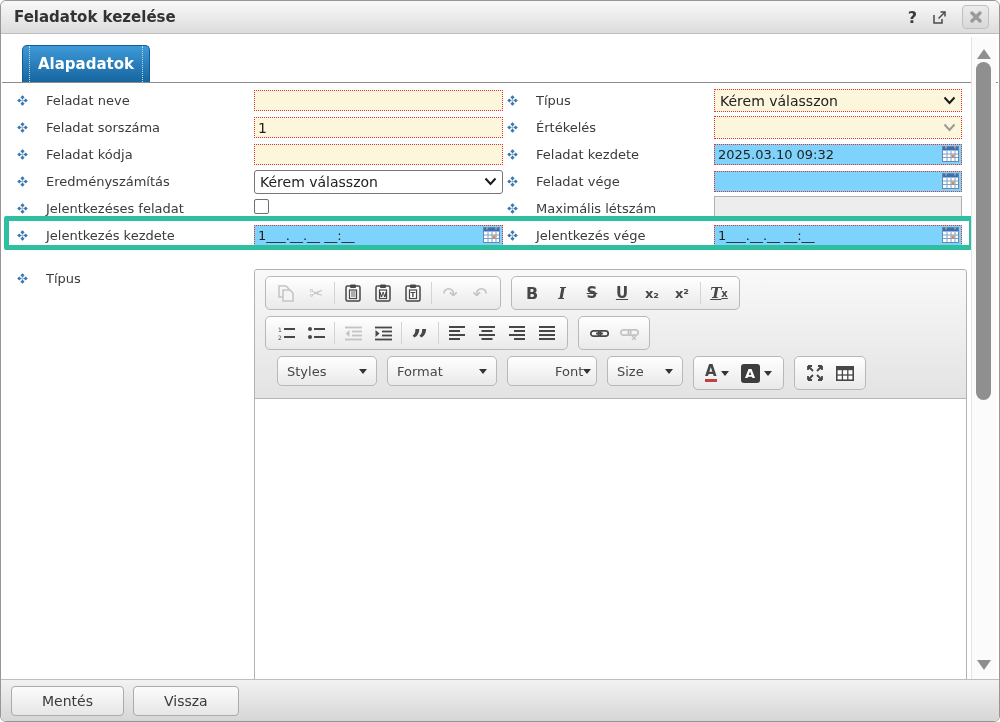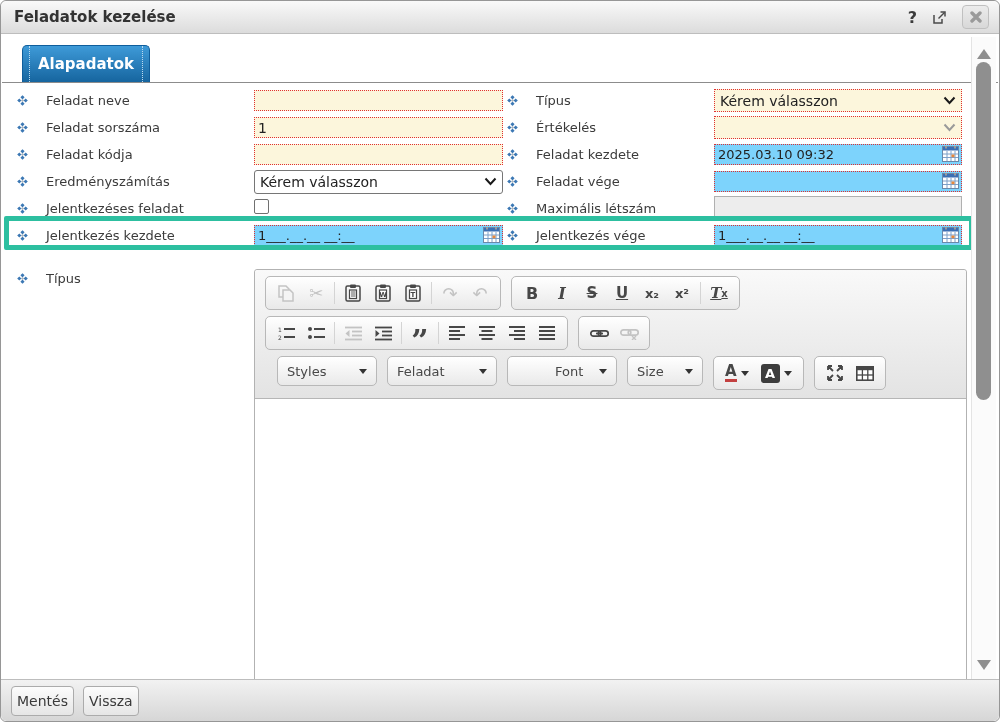--- a/index.html
+++ b/index.html
@@ -51,28 +51,28 @@
   .strike { font-weight:bold; font-size:15px; text-decoration:line-through; }
   .under { font-weight:bold; font-size:15px; text-decoration:underline; }
   .subsup { font-weight:bold; font-size:13px; }
   .tx { font-family:"DejaVu Serif", serif; font-style:italic; font-weight:bold; font-size:15px; text-decoration:underline; }
   .tx small { font-size:10px; font-style:normal; text-decoration:none; font-family:"DejaVu Sans", sans-serif; font-weight:bold; }
   .quote-g { font-family:"DejaVu Serif", serif; font-weight:bold; font-size:30px; }
   .quote-g span { display:block; margin-top:15px; line-height:0; }
   .drop { display:flex; align-items:center; height:30px; border:1px solid #b8b8b8; border-radius:5px; background:linear-gradient(#ffffff,#e9e9e9); padding:0 9px; font-size:13px; color:#474747; }
   .drop .caret { margin-left:auto; }
   .caret { width:0; height:0; border-left:4px solid transparent; border-right:4px solid transparent; border-top:5px solid #333; }
-  .d-styles { width:100px; } .d-format { width:110px; } .d-font { width:110px;padding-left:47px; } .d-size { width:76px; }
+  .d-styles { width:100px; } .d-format { width:110px; } .d-font { width:90px;padding-left:47px; } .d-size { width:76px; }
   .colorbtn { display:flex; align-items:center; gap:4px; padding:0 6px; height:28px; }
   .a-text { font-weight:bold; font-size:15px; color:#474747; border-bottom:3px solid #c34040; line-height:15px; }
   .a-bg { width:19px; height:19px; background:#3d3d3d; color:#fff; border-radius:3px; font-weight:bold; font-size:13px; display:flex; align-items:center; justify-content:center; }
   .ed-body { flex:1; background:#fff; }
   
   .footer { position:absolute; left:0; right:0; bottom:0; height:42px; background:linear-gradient(#f2f2f2,#d6d6d6); border-top:1px solid #bdbdbd; border-radius:0 0 6px 6px; display:flex; align-items:center; padding:0 10px; gap:9px; }
-  .fbtn { height:30px; padding:0 5px; background:linear-gradient(#fcfcfc,#e6e6e6); border:1px solid #ababab; border-radius:4px; font-size:14px; color:#3a3a3a; font-family:"DejaVu Sans", sans-serif; }
+  .fbtn { height:30px; padding:0 30px; background:linear-gradient(#fcfcfc,#e6e6e6); border:1px solid #ababab; border-radius:4px; font-size:14px; color:#3a3a3a; font-family:"DejaVu Sans", sans-serif; }
   
   .scroll { position:absolute; top:3px; right:2px; bottom:0; width:25px; background:#fbfbfb; border-left:1px solid #e4e4e4; }
   .arr-up { position:absolute; top:12px; left:5px; width:0; height:0; border-left:7px solid transparent; border-right:7px solid transparent; border-bottom:10px solid #8f8f8f; }
   .thumb { position:absolute; top:25px; left:4px; width:15px; height:338px; background:#8f8f8f; border-radius:8px; }
   .arr-dn { position:absolute; bottom:9px; left:5px; width:0; height:0; border-left:7px solid transparent; border-right:7px solid transparent; border-top:10px solid #8f8f8f; }
 </style>
 </head>
 <body>
 
 <div class="window">
@@ -488,21 +488,21 @@
                 </svg>
               </span>
           </span>
         </div>
         <div class="tb-row tb-row3">
           <span class="drop d-styles">
               <span>Styles</span>
               <span class="caret"></span>
             </span>
           <span class="drop d-format">
-              <span>Feladat</span>
+              <span>Format</span>
               <span class="caret"></span>
             </span>
           <span class="drop d-font">
               <span>Font</span>
               <span class="caret"></span>
             </span>
           <span class="drop d-size">
               <span>Size</span>
               <span class="caret"></span>
             </span>

